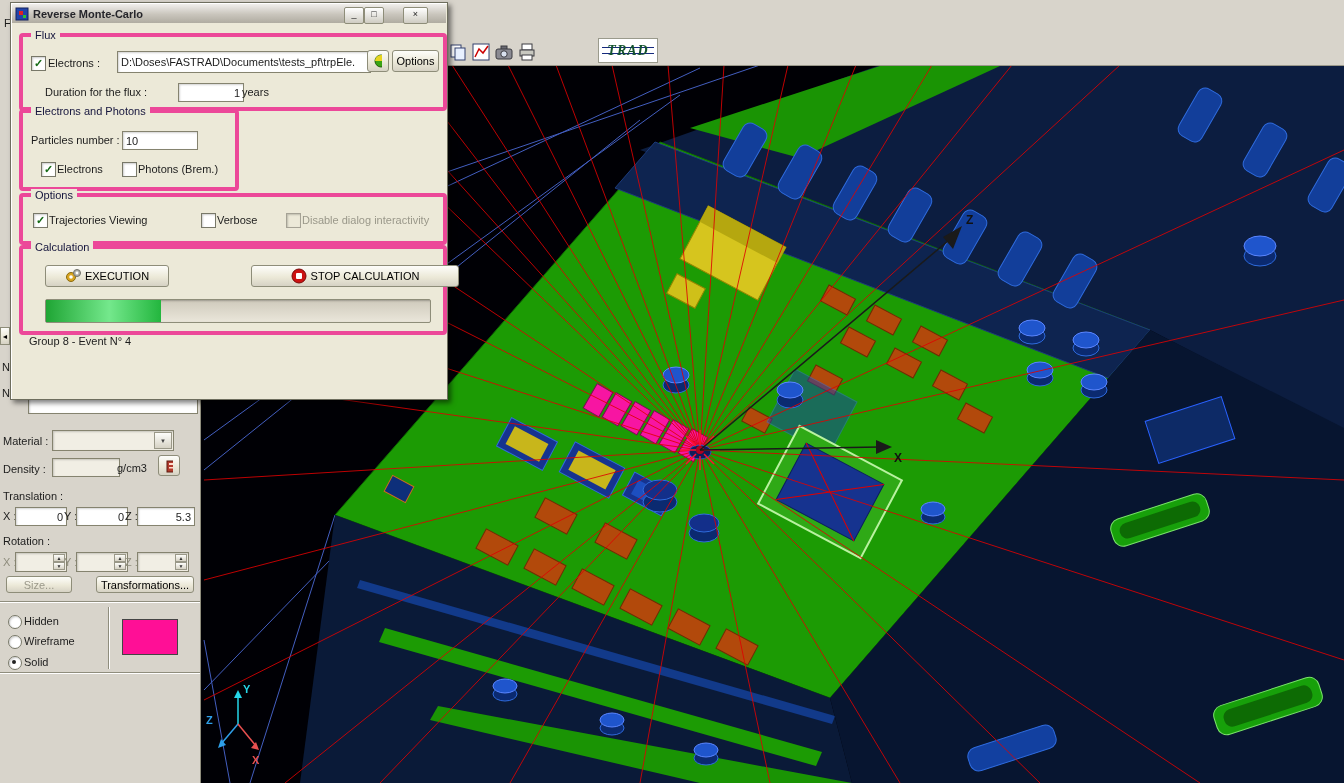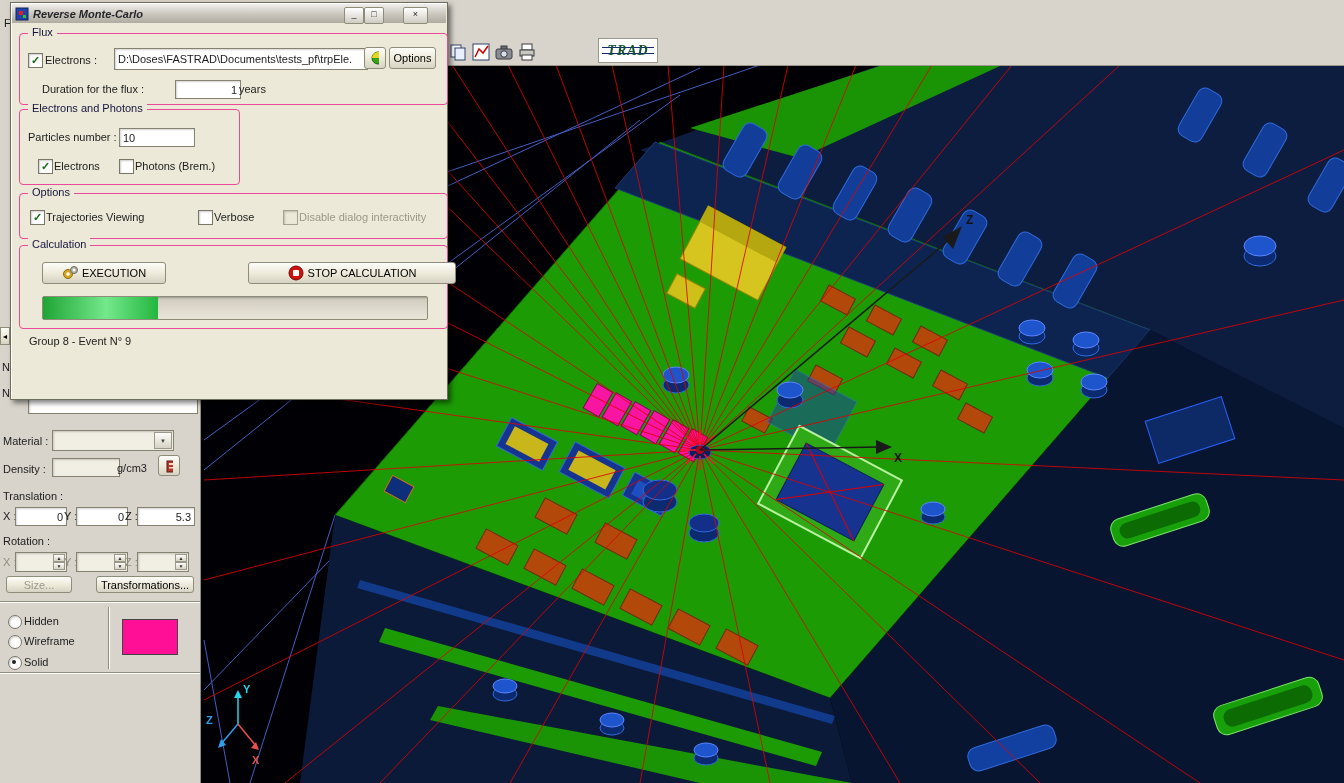--- a/index.html
+++ b/index.html
@@ -9,21 +9,21 @@
   .t{position:absolute;font-size:11px;white-space:nowrap;}
   
   .btn{position:absolute;background:linear-gradient(#fdfdfa,#ece9d8 55%,#d6d2c4);border:1px solid #8e8d79;
        border-radius:3px;display:flex;align-items:center;justify-content:center;gap:4px;
        font-family:"Liberation Sans",sans-serif;font-size:11px;color:#000;cursor:pointer;}
   .btn.disabled{color:#9b998a;}
   .field{position:absolute;background:#fff;border:1px solid #85836f;box-shadow:inset 1px 1px 2px rgba(0,0,0,.18);
          font-size:11px;padding:0 3px;display:flex;align-items:center;overflow:hidden;white-space:nowrap;}
   .field.num{justify-content:flex-end;}
   .field.dim{background:#f1eee4;color:#555;}
-  .gb{position:absolute;border:1px solid #ec4899;border-radius:4px;padding-left:7px;}
+  .gb{position:absolute;border:4px solid #ec4899;border-radius:4px;}
   .gb>.lbl{position:absolute;top:-8px;left:8px;background:#ece9d8;padding:0 4px;font-size:11px;color:#14143c;}
   .cb{position:absolute;width:13px;height:13px;background:#fff;border:1px solid #787868;
       box-shadow:inset 1px 1px 2px rgba(0,0,0,.2);font-size:11px;line-height:12px;text-align:center;
       color:#166b16;font-weight:bold;}
   .cb.off{color:transparent;}
   .cb.disabled{background:#ece9d8;border-color:#a5a295;}
   .radio{position:absolute;width:12px;height:12px;border-radius:50%;background:#fff;border:1px solid #787868;
          box-shadow:inset 1px 1px 2px rgba(0,0,0,.2);}
   .radio.sel::after{content:"";position:absolute;left:3px;top:3px;width:4px;height:4px;border-radius:50%;background:#222;}
   .hline{position:absolute;left:0;width:100%;height:0;border-top:1px solid #8f8d7d;border-bottom:1px solid #fff;}
@@ -41,21 +41,21 @@
   #logo b{font-family:"Liberation Serif",serif;font-style:italic;font-weight:900;font-size:14px;
           color:#14532d;letter-spacing:1px;position:relative;z-index:2;}
   .logo-line{position:absolute;left:3px;right:3px;height:1px;background:#152a7d;z-index:1;}
   
   #panel{position:absolute;left:0;top:65px;width:200px;height:718px;background:#d8d4cb;border-right:1px solid #8f8d7d;}
   
   #dialog{position:absolute;left:10px;top:2px;width:436px;height:396px;background:#ece9d8;
           border:1px solid #6e6e5e;box-shadow:1px 0 0 #fff inset,0 1px 0 #fff inset,3px 3px 5px rgba(0,0,0,.5);z-index:50;}
   #dlg-title{position:absolute;left:1px;top:1px;right:1px;height:19px;
              background:linear-gradient(#f1efec,#c9c5bc 55%,#b0aca1);display:flex;align-items:center;cursor:move;}
-  #dlg-title .cap{font-weight:bold;font-size:11px;color:#26262b;margin-left:4px;font-style:italic;}
+  #dlg-title .cap{font-weight:bold;font-size:11px;color:#26262b;margin-left:4px;}
   .tbtn{position:absolute;top:3px;width:18px;height:15px;background:linear-gradient(#ffffff,#cfccc2);
         border:1px solid #8e8d79;border-radius:2px;font-size:9px;line-height:13px;text-align:center;cursor:pointer;}
   #progress-trough{position:absolute;left:22px;top:50px;width:384px;height:22px;border:1px solid #8e8d79;
                    background:linear-gradient(#cfcabc,#eae6da);box-shadow:inset 1px 1px 2px rgba(0,0,0,.25);border-radius:2px;}
   #progress-fill{height:100%;background:linear-gradient(90deg,#1fa534,#74e88c 55%,#23b63e);}
   
   #scene{position:absolute;left:200px;top:65px;}
 </style>
 </head>
 <body>
@@ -554,15 +554,15 @@
           <circle cx="8" cy="8" r="7" fill="#cc1111" stroke="#7a0808"></circle>
             <rect x="5" y="5" width="6" height="6" rx="1" fill="#fff"></rect>
         </svg>
         <span>STOP CALCULATION</span>
       </button>
       <div id="progress-trough">
         <div id="progress-fill" style="width: 30%;"></div>
       </div>
     </div>
 
-    <span class="t" style="left:18px;top:332px">Group 8 - Event N° 9</span>
+    <span class="t" style="left:18px;top:332px">Group 8 - Event N° 4</span>
   </div>
 </div>
 
 </body></html>

